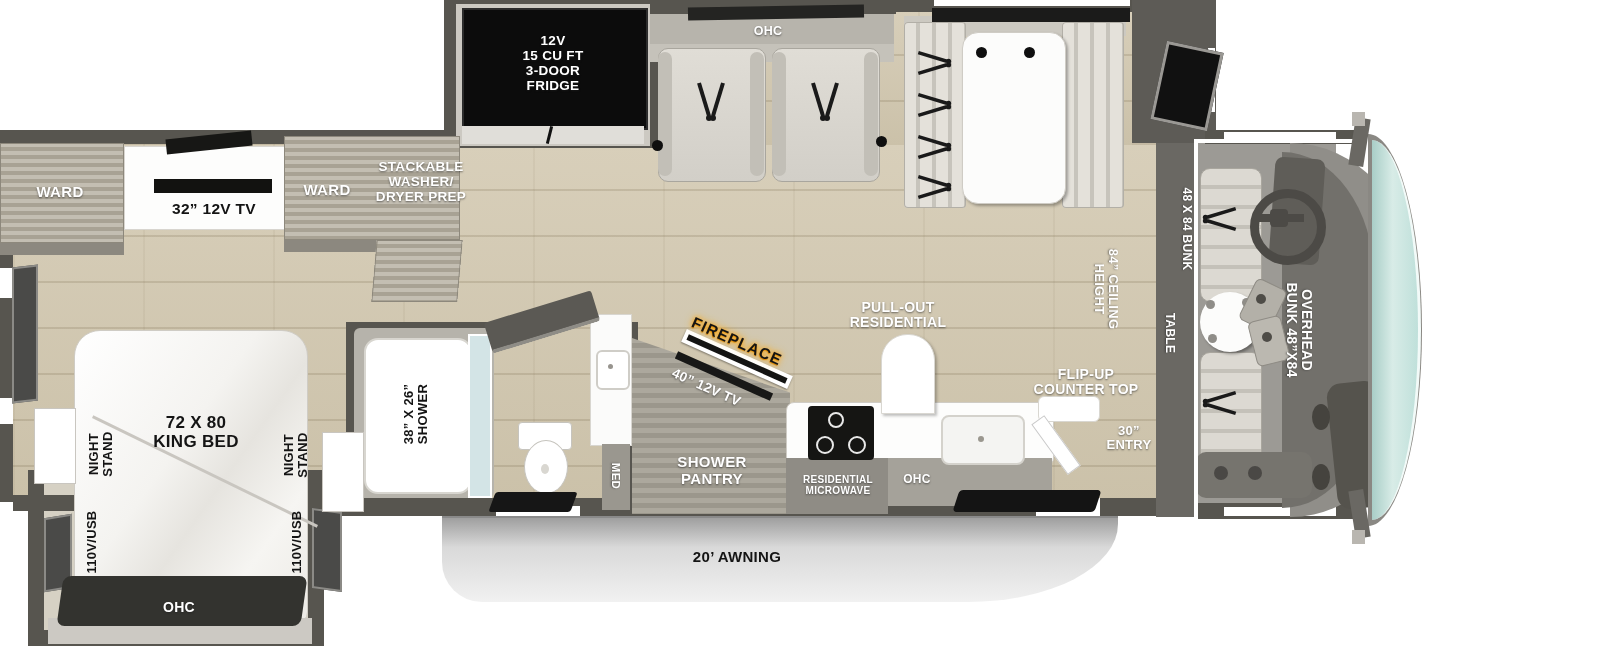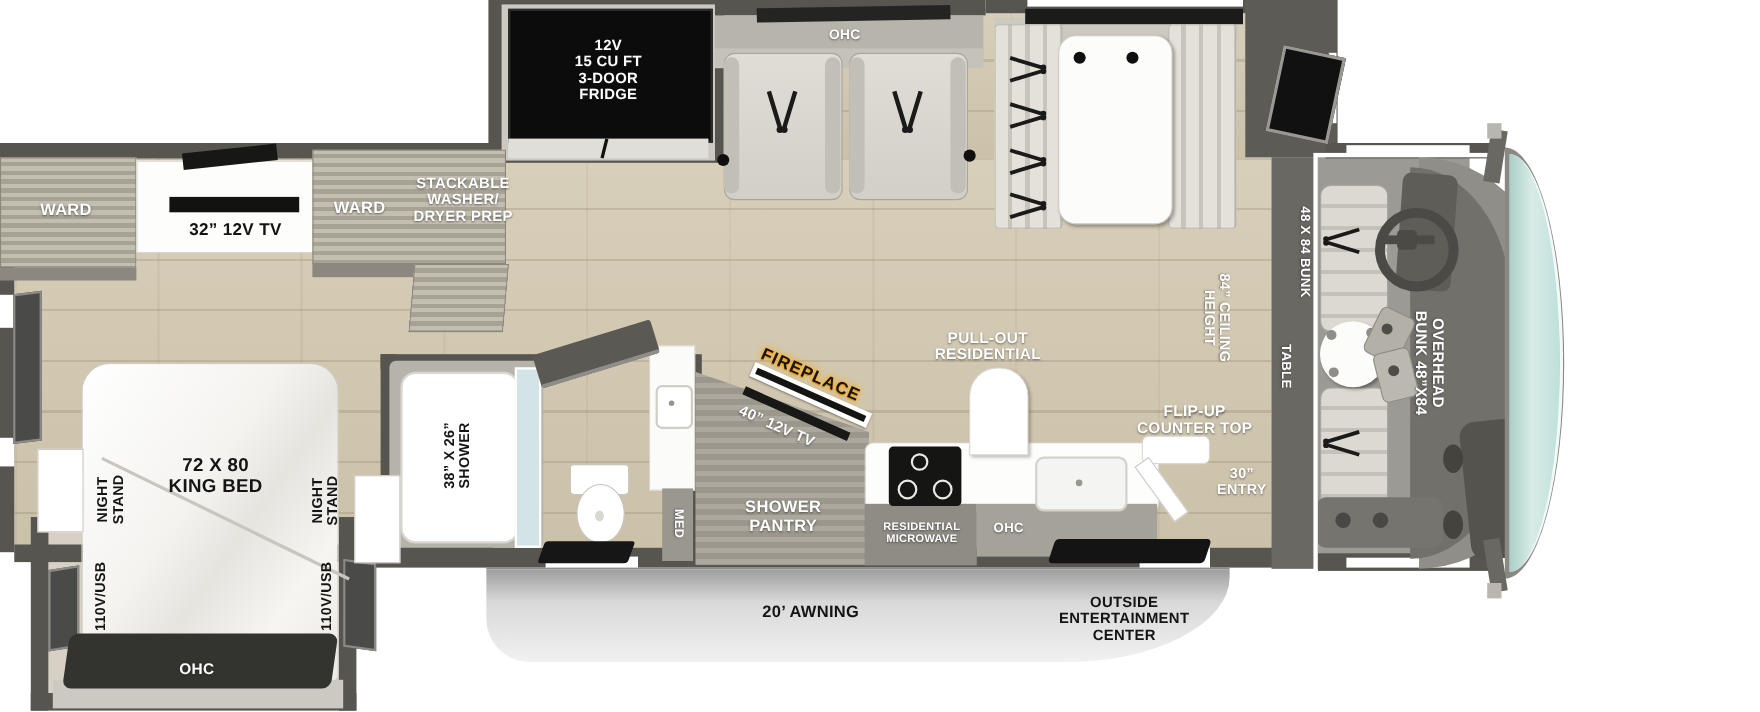--- a/index.html
+++ b/index.html
@@ -256,17 +256,14 @@
   <div class="lbl" style="left:917px;top:480px;font-size:12px;">OHC</div>
   <div class="lbl" style="left:1129px;top:438px;font-size:13px;">30”
 ENTRY</div>
   <div class="lbl" style="left:1106px;top:289px;font-size:13px;transform:translate(-50%,-50%) rotate(90deg);">84” CEILING
 HEIGHT</div>
   <div class="lbl" style="left:1169px;top:333px;font-size:12px;transform:translate(-50%,-50%) rotate(90deg);">TABLE</div>
   <div class="lbl" style="left:1186px;top:229px;font-size:12px;transform:translate(-50%,-50%) rotate(90deg);">48 X 84 BUNK</div>
   <div class="lbl" style="left:1299px;top:330px;font-size:14px;transform:translate(-50%,-50%) rotate(90deg);">OVERHEAD
 BUNK 48”X84</div>
   <div class="lbl dk" style="left:737px;top:557px;font-size:15px;">20’ AWNING</div>
-  <div class="lbl dk" style="left:1022px;top:563px;font-size:13.5px;">OUTSIDE
-ENTERTAINMENT
-CENTER</div>
 
 </div>
 
 </body></html>

